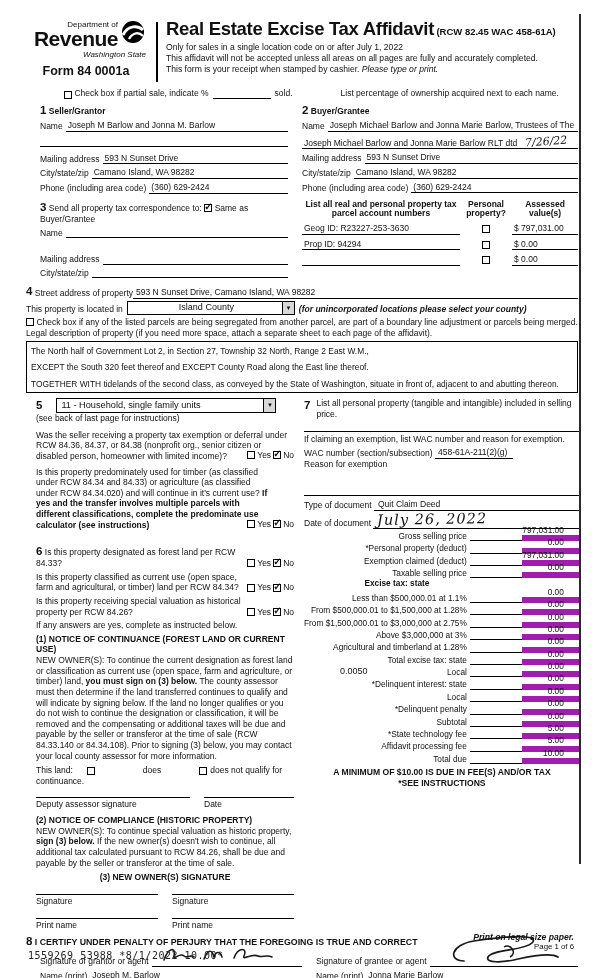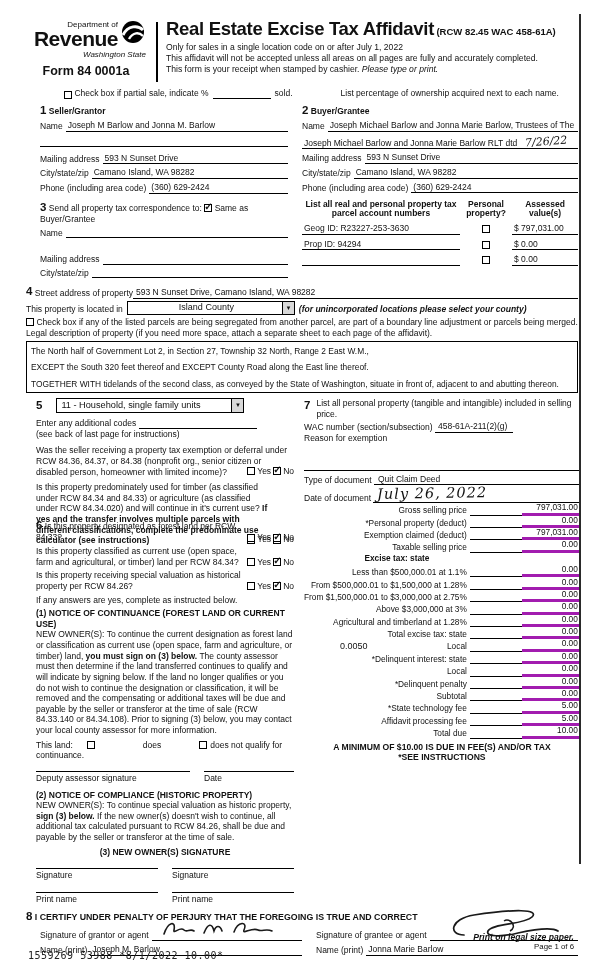--- a/index.html
+++ b/index.html
@@ -67,21 +67,21 @@
   .county-dd .txt { flex:1; padding-left:3px; font-size:9px; }
   .dd-btn { width:12px; height:100%; border-left:1.5px solid #000; background:#d8d8d8; text-align:center; }
   .dd-btn::after { content:"▼"; font-size:6px; line-height:11px; }
   .legalbox { border:1.5px solid #000; margin-top:2px; padding:1px 4px; height:52px; line-height:1.95; font-size:8.4px; }
 
   
   .twocol { display:flex; padding:5px 22px 0 26px; }
   .col-l { flex:0 0 278px; padding-right:10px; }
   .col-r { flex:1; }
 
-  .codebox { display:inline-flex; border:1.5px solid #000; width:188px; height:15px; align-items:center; }
+  .codebox { display:inline-flex; border:1.5px solid #000; width:220px; height:15px; align-items:center; }
   .codebox .txt { flex:1; padding-left:4px; font-size:9.2px; }
   .s5head { display:flex; gap:14px; align-items:center; padding-left:10px; }
   .addl { display:flex; align-items:flex-end; margin-top:5px; padding-left:10px; }
   .addl .u { width:118px; }
   .note { padding-left:10px; }
   .q { margin-top:4px; padding-left:10px; position:relative; }
   .qtext { width:238px; }
   .q .yn { position:absolute; right:0; bottom:1px; }
   .qrow { display:flex; justify-content:space-between; align-items:flex-end; margin-top:3px; padding-left:10px; }
   .qrow .qtext { width:206px; }
@@ -102,21 +102,21 @@
   .wacrow { display:flex; align-items:flex-end; margin-top:2px; }
   .wacrow .val { border-bottom:1px solid #000; padding:0 6px 0 3px; }
   .docrow { display:flex; align-items:flex-end; border-top:1px solid #000; margin-top:26px; padding-top:3px; }
   .docrow2 { display:flex; align-items:flex-end; margin-top:1px; height:17px; }
   .docrow .val, .docrow2 .val { flex:1; border-bottom:1px solid #000; padding-left:4px; }
   .bigdate { font-size:14.5px; letter-spacing:1px; transform:rotate(-1deg); display:inline-block; }
 
   .frow { display:flex; align-items:flex-end; height:12.4px; font-size:8.3px; }
   .frow .flabel { margin-left:auto; white-space:nowrap; }
   .frow .ffill { width:52px; border-bottom:1px solid #000; margin-left:3px; }
-  .frow .fval { width:58px; border-bottom:3px solid #a21caf; text-align:right; padding-right:2px; }
+  .frow .fval { width:58px; border-bottom:6px solid #a21caf; text-align:right; padding-right:16px; }
   .frow .rate { position:absolute; margin-left:36px; font-size:9px; }
   .excise-h { text-align:center; font-weight:bold; height:12.4px; font-size:8.3px; padding-right:90px; }
   .minnote { text-align:center; font-weight:bold; font-size:8.6px; margin-top:3px; }
 
   
   .s8 { padding:4px 22px 0 26px; }
   .s8head { font-weight:bold; font-size:8.8px; }
   .s8cols { display:flex; margin-top:2px; }
   .s8c { flex:1; padding-left:14px; position:relative; }
   .sigline { position:relative; }
@@ -282,21 +282,20 @@
 
   <div class="twocol">
     <div class="col-l">
       <div class="s5head">
         <span class="secnum">5</span>
         <span class="codebox">
           <span class="txt">11 - Household, single family units</span>
           <span class="dd-btn"></span>
         </span>
       </div>
-      <div class="addl"><span>Enter any additional codes</span>&nbsp;<span class="u"></span></div>
       <div class="note">(see back of last page for instructions)</div>
       <div class="q" style="margin-top:6px;">
         <span>Was the seller receiving a property tax exemption or deferral under RCW 84.36, 84.37, or 84.38 (nonprofit org., senior citizen or disabled person, homeowner with limited income)?</span>
         <span class="yn">
             <span class="cb"></span>
             <span>Yes</span> 
             <span class="cb checked"></span>
             <span>No</span>
           </span>
       </div>
@@ -308,20 +307,21 @@
             <span class="cb checked"></span>
             <span>No</span>
           </span>
       </div>
     </div>
     <div class="col-r">
       <div class="s7head">
           <span class="secnum">7</span>
           <span>List all personal property (tangible and intangible) included in selling price.</span>
         </div>
+      <div class="exempt-line">If claiming an exemption, list WAC number and reason for exemption.</div>
       <div class="wacrow"><span>WAC number (section/subsection)</span>&nbsp;<span class="val">458-61A-211(2)(g)</span></div>
       <div>Reason for exemption</div>
       <div class="docrow"><span>Type of document</span>&nbsp;<span class="val">Quit Claim Deed</span></div>
       <div class="docrow2"><span>Date of document</span>&nbsp;<span class="val"><span class="hand bigdate">July 26, 2022</span></span></div>
 
       <div class="frow">
           <span class="flabel">Gross selling price</span>
           <span class="ffill"></span>
           <span class="fval">797,031.00</span>
         </div>

